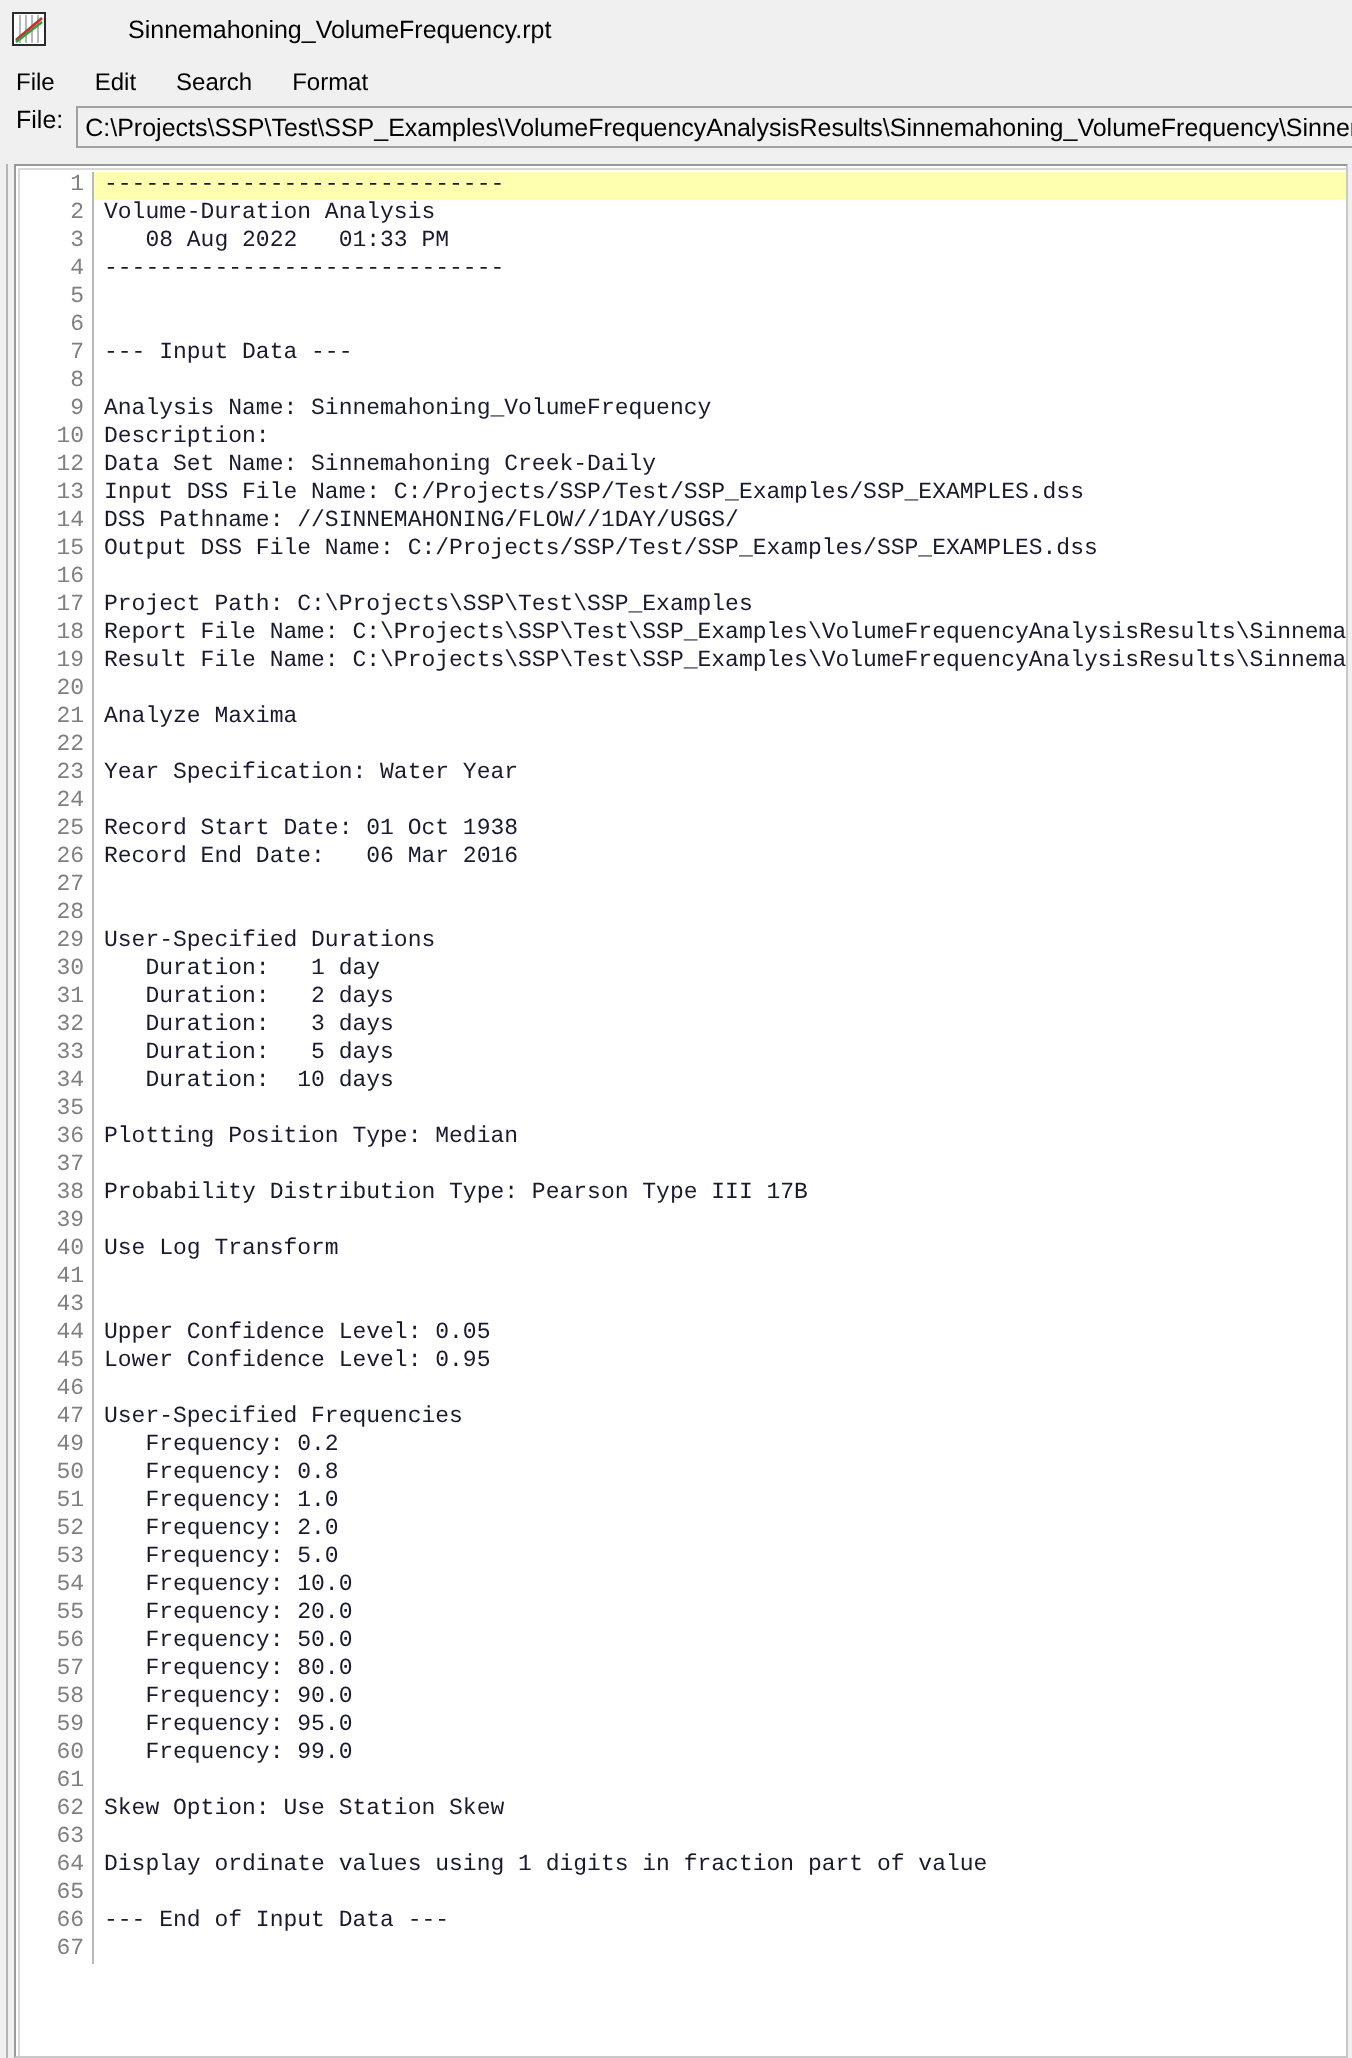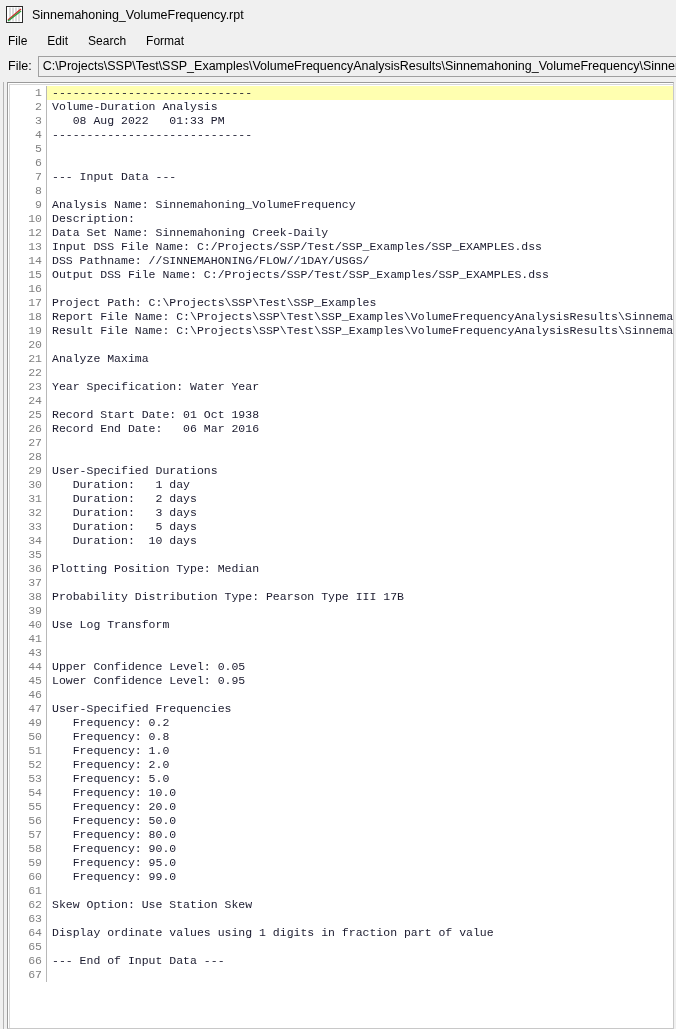--- a/index.html
+++ b/index.html
@@ -28,20 +28,21 @@
 
   
   .titlebar {
     height: 29px;
     min-height: 29px;
     background: #f0f0f0;
     display: flex;
     align-items: center;
     padding-left: 6px;
     box-sizing: border-box;
+    gap: 32px;
   }
   .app-icon {
     width: 17px;
     height: 17px;
     margin-right: 9px;
     flex: 0 0 auto;
     display: block;
   }
   .title-text {
     font-family: "Liberation Sans", sans-serif;
@@ -71,21 +72,21 @@
     white-space: nowrap;
     cursor: default;
   }
   .menu-item:last-child { margin-right: 0; }
 
   
   .filerow {
     height: 26px;
     min-height: 26px;
     display: flex;
-    align-items: center;
+    align-items: flex-start;
     padding-left: 8px;
     padding-right: 0px;
     box-sizing: border-box;
     background: #f0f0f0;
   }
   .file-label {
     font-family: "Liberation Sans", sans-serif;
     font-size: 12.5px;
     color: #000000;
     margin-right: 6px;

